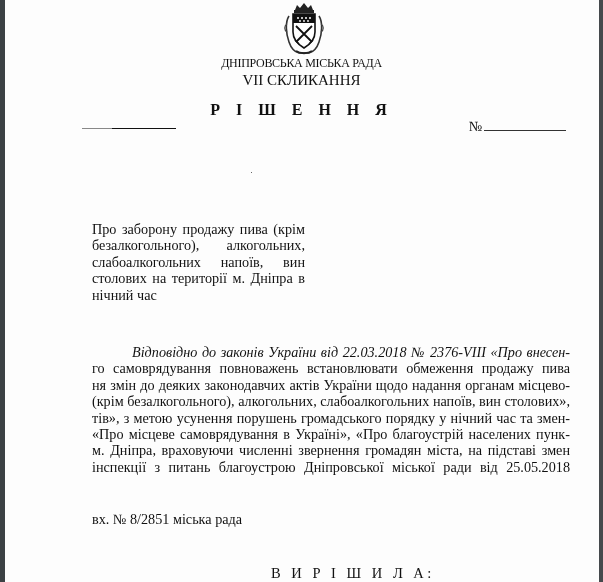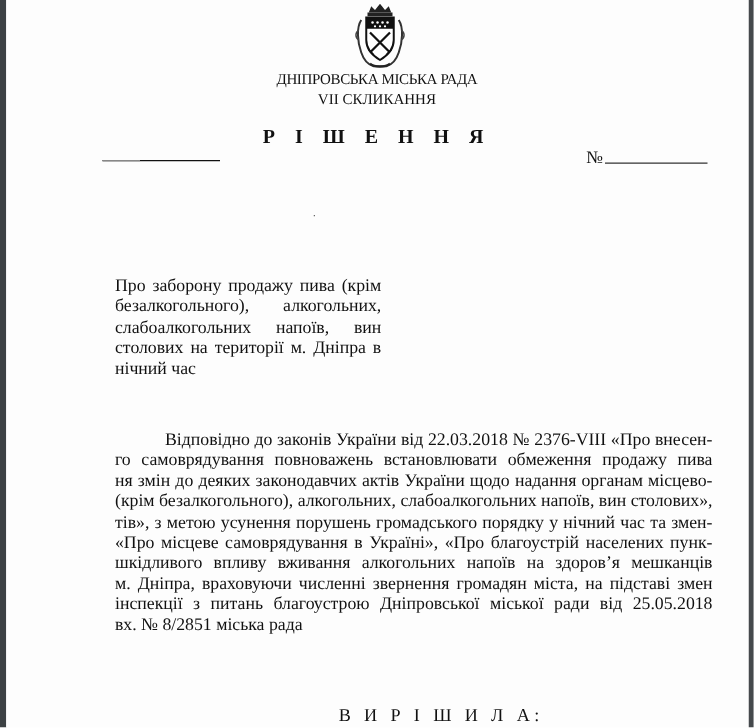--- a/index.html
+++ b/index.html
@@ -9,40 +9,40 @@
     font-family: "Liberation Serif", "DejaVu Serif", serif;
     color: #111;
   }
   .edge-left { position: absolute; left: 0; top: 0; width: 5px; height: 582px; background: #3c4144; }
   .edge-right { position: absolute; right: 0; top: 0; width: 4px; height: 582px; background: #45494c; }
   .page { position: absolute; left: 5px; top: 0; width: 594px; height: 582px; background: #fdfdfd; }
 
   .emblem { position: absolute; left: 283px; top: 2px; width: 42px; height: 54px; }
   .hdr { position: absolute; left: 0; width: 603px; text-align: center; }
   .hdr-title { top: 56px; font-size: 12px; letter-spacing: -0.3px; }
-  .hdr-conv { top: 72px; font-size: 12px; }
+  .hdr-conv { top: 72px; font-size: 15px; }
   .hdr-decision { top: 89px; font-size: 16px; font-weight: bold; letter-spacing: 6px; margin-top: 12px; }
 
   .date-line { position: absolute; left: 82px; top: 128px; width: 94px; height: 1px; background: #111; }
   .date-line::before { content: ""; position: absolute; left: 0; top: 0; width: 30px; height: 1px; background: #888; }
   .num-label { position: absolute; left: 469px; top: 119px; font-size: 14px; }
   .num-line { position: absolute; left: 484px; top: 130px; width: 82px; height: 1px; background: #333; }
   .speck { position: absolute; left: 251px; top: 172px; width: 1px; height: 1px; background: #666; }
 
   .subject {
     position: absolute; left: 92px; top: 221px; width: 213px;
     font-size: 14.2px; line-height: 16.4px; text-align: justify;
   }
   .body-text {
     position: absolute; left: 92px; top: 344px; width: 478px;
     font-size: 14.2px; line-height: 16.4px; text-align: justify;
   }
   .body-text .line { display: block; text-align: justify; text-align-last: justify; white-space: nowrap; }
-  .body-text .line.last { text-align-last: left; }
-  .body-text .indent { padding-left: 40px; }
+  .body-text .line.last { text-align-last: left; margin-top: 36px; }
+  .body-text .indent { padding-left: 40px; font-style: italic; }
 
   .resolved {
     position: absolute; left: 271px; top: 565px; font-size: 14.5px; letter-spacing: 3.5px;
   }
 </style>
 </head>
 <body>
 
 <div class="edge-left"></div>
 <div class="page"></div>
@@ -83,19 +83,18 @@
 
 <div class="subject">Про заборону продажу пива (крім безалкогольного), алкогольних, слабоалкогольних напоїв, вин столових на території м. Дніпра в нічний час</div>
 
 <div class="body-text">
   <span class="line indent">Відповідно до законів України від 22.03.2018  № 2376-VIII «Про внесен-</span>
   <span class="line">го самоврядування повноважень встановлювати обмеження продажу пива</span>
   <span class="line">ня змін до деяких законодавчих актів України щодо надання органам місцево-</span>
   <span class="line">(крім безалкогольного), алкогольних, слабоалкогольних напоїв, вин столових»,</span>
   <span class="line">тів», з метою усунення порушень громадського порядку у нічний час та змен-</span>
   <span class="line">«Про місцеве самоврядування в Україні», «Про благоустрій населених пунк-</span>
-  <span class="line">шкідливого впливу вживання алкогольних напоїв на здоров’я мешканців</span>
   <span class="line">м. Дніпра, враховуючи численні звернення громадян міста,  на підставі змен</span>
   <span class="line">інспекції з питань благоустрою Дніпровської міської ради  від 25.05.2018</span>
   <span class="line last">вх. №  8/2851 міська рада</span>
 </div>
 
 <div class="resolved">В И Р І Ш И Л А:</div>
 
 </body></html>

